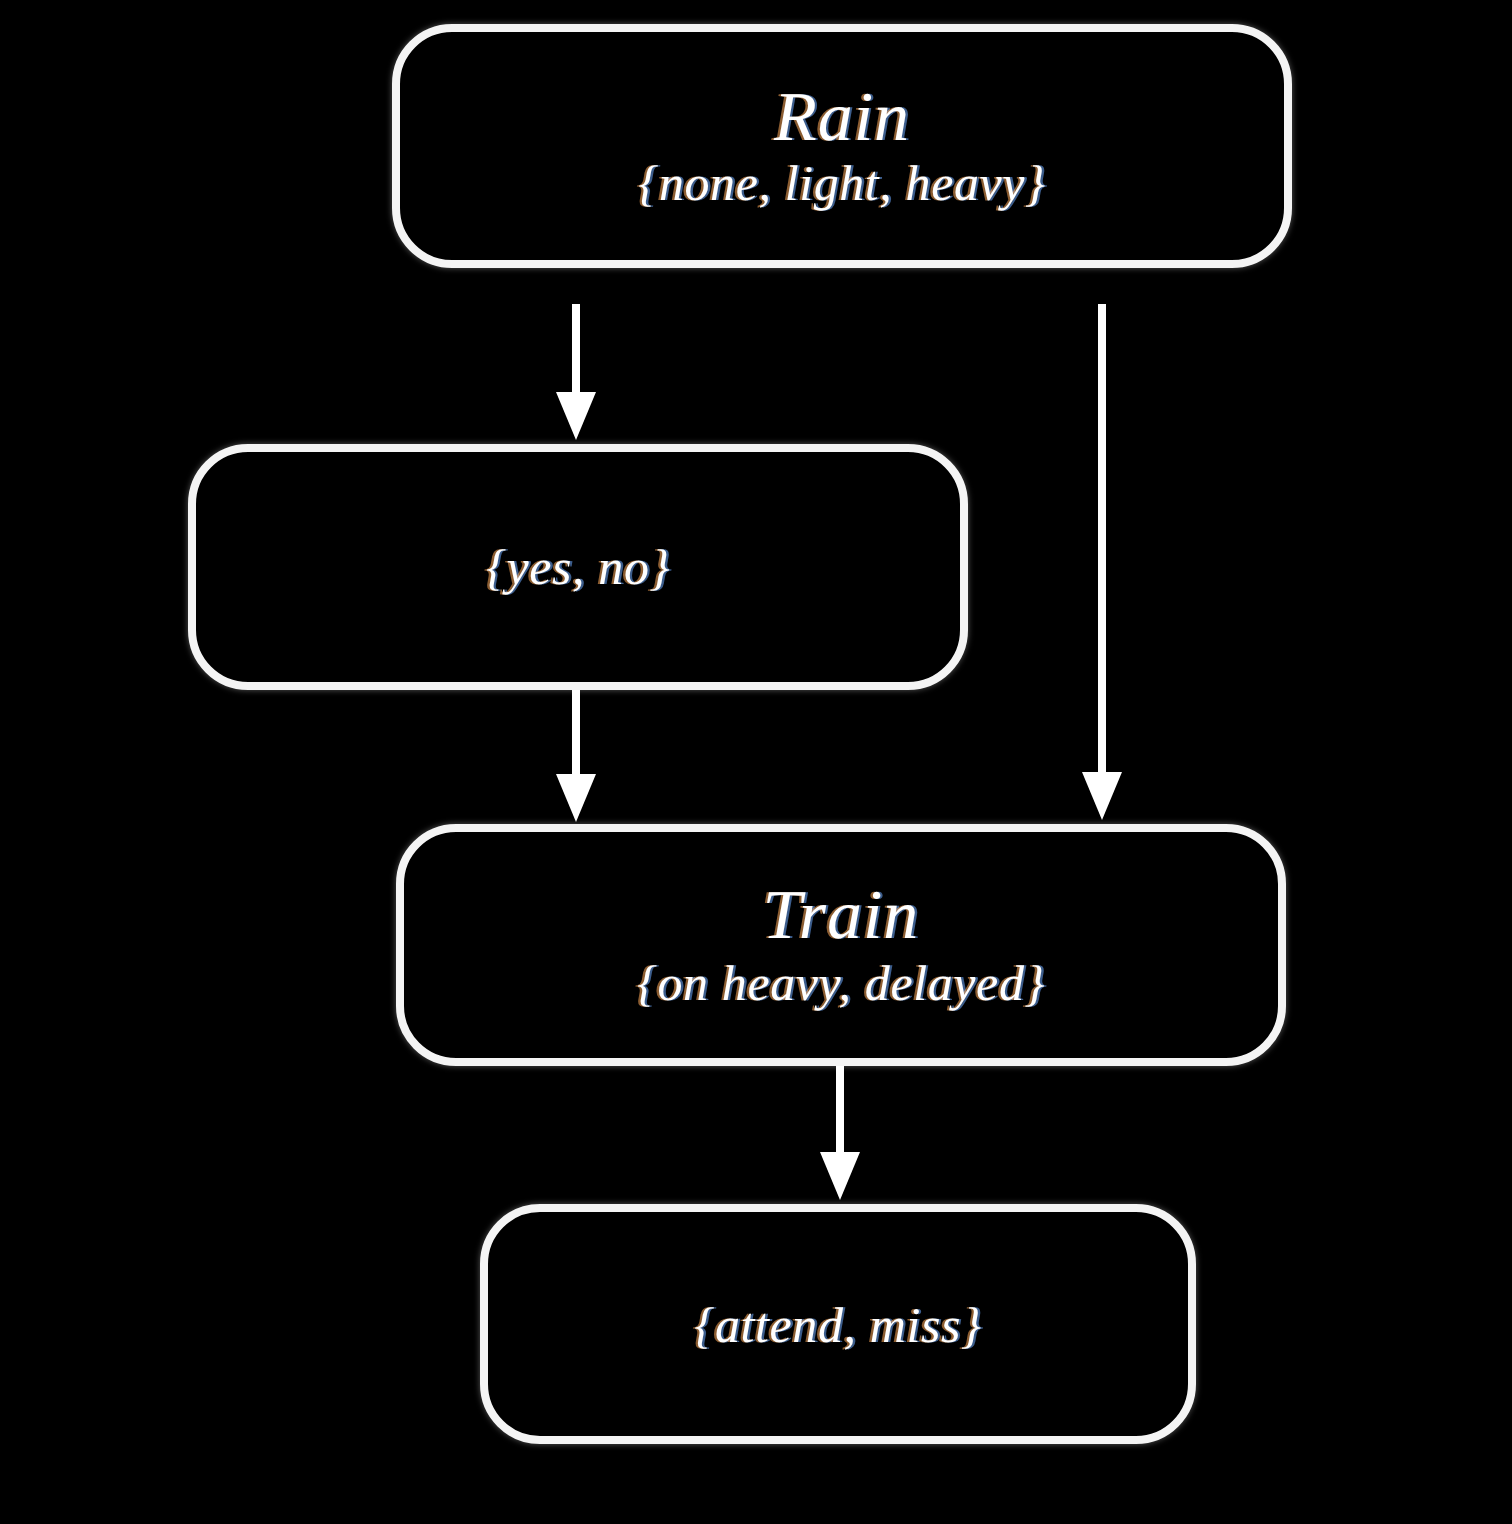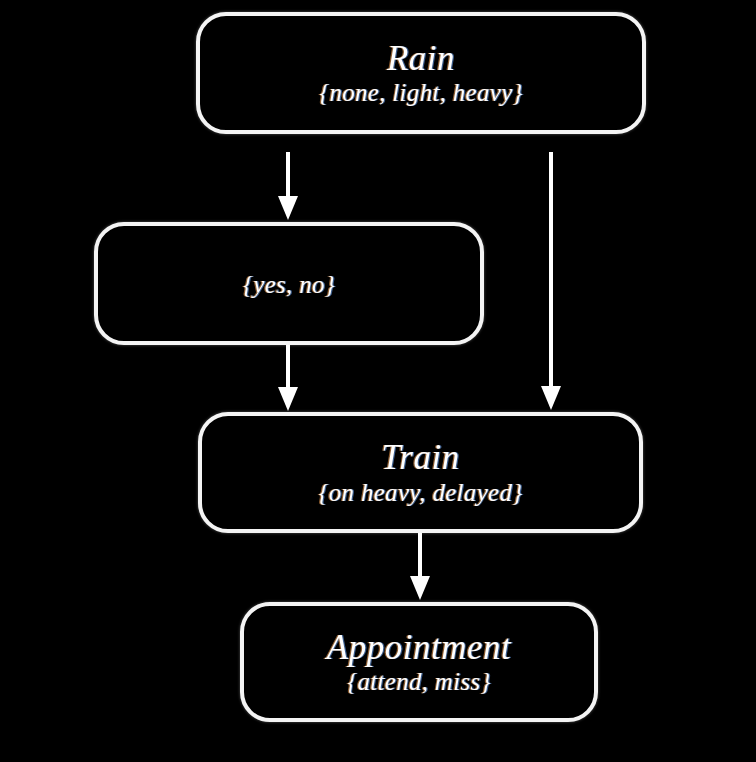--- a/index.html
+++ b/index.html
@@ -106,17 +106,16 @@
   <div class="node" id="node-maintenance">
     <div class="node-states">{yes, no}</div>
   </div>
 
   <div class="node" id="node-train">
     <div class="node-title">Train</div>
     <div class="node-states">{on heavy, delayed}</div>
   </div>
 
   <div class="node" id="node-appointment">
-    <div class="node-title">Appointment</div>
     <div class="node-states">{attend, miss}</div>
   </div>
 
 </div>
 
 </body></html>

